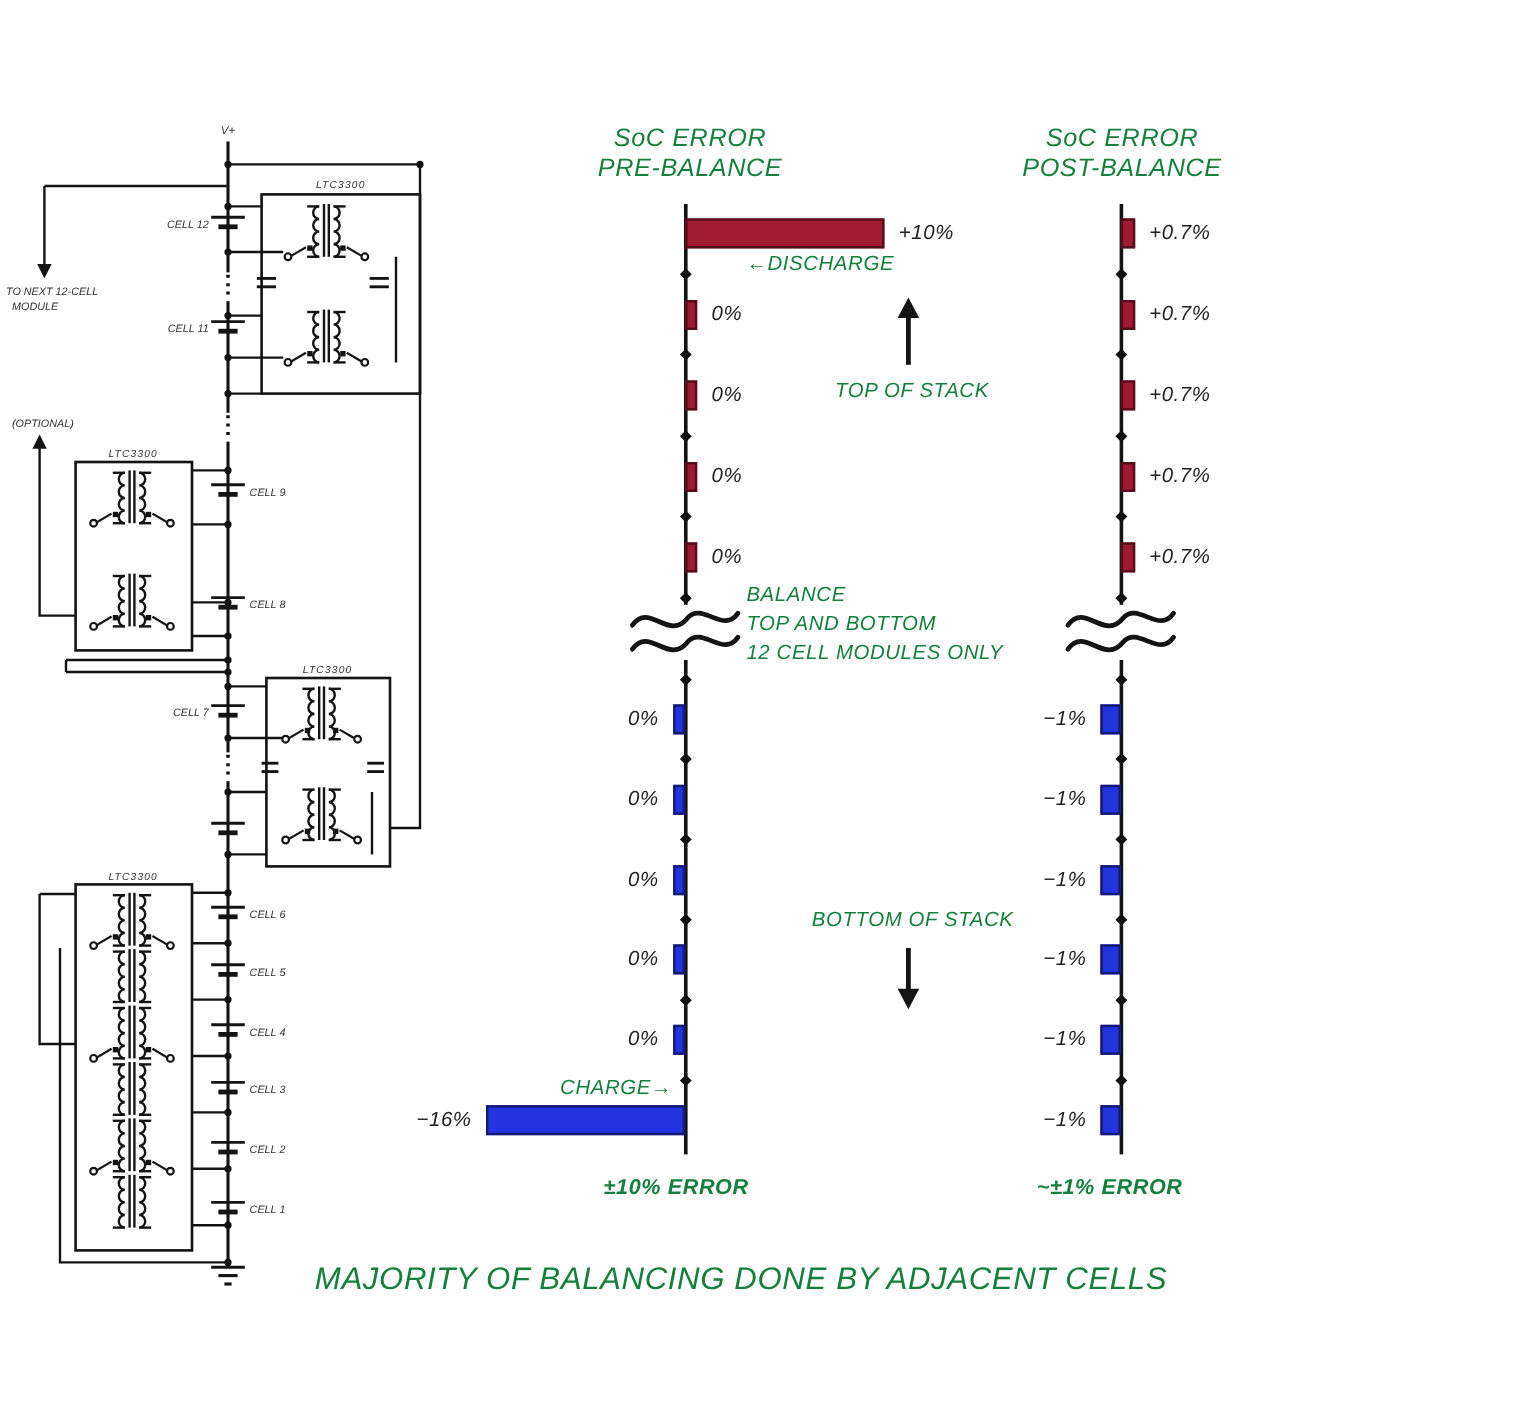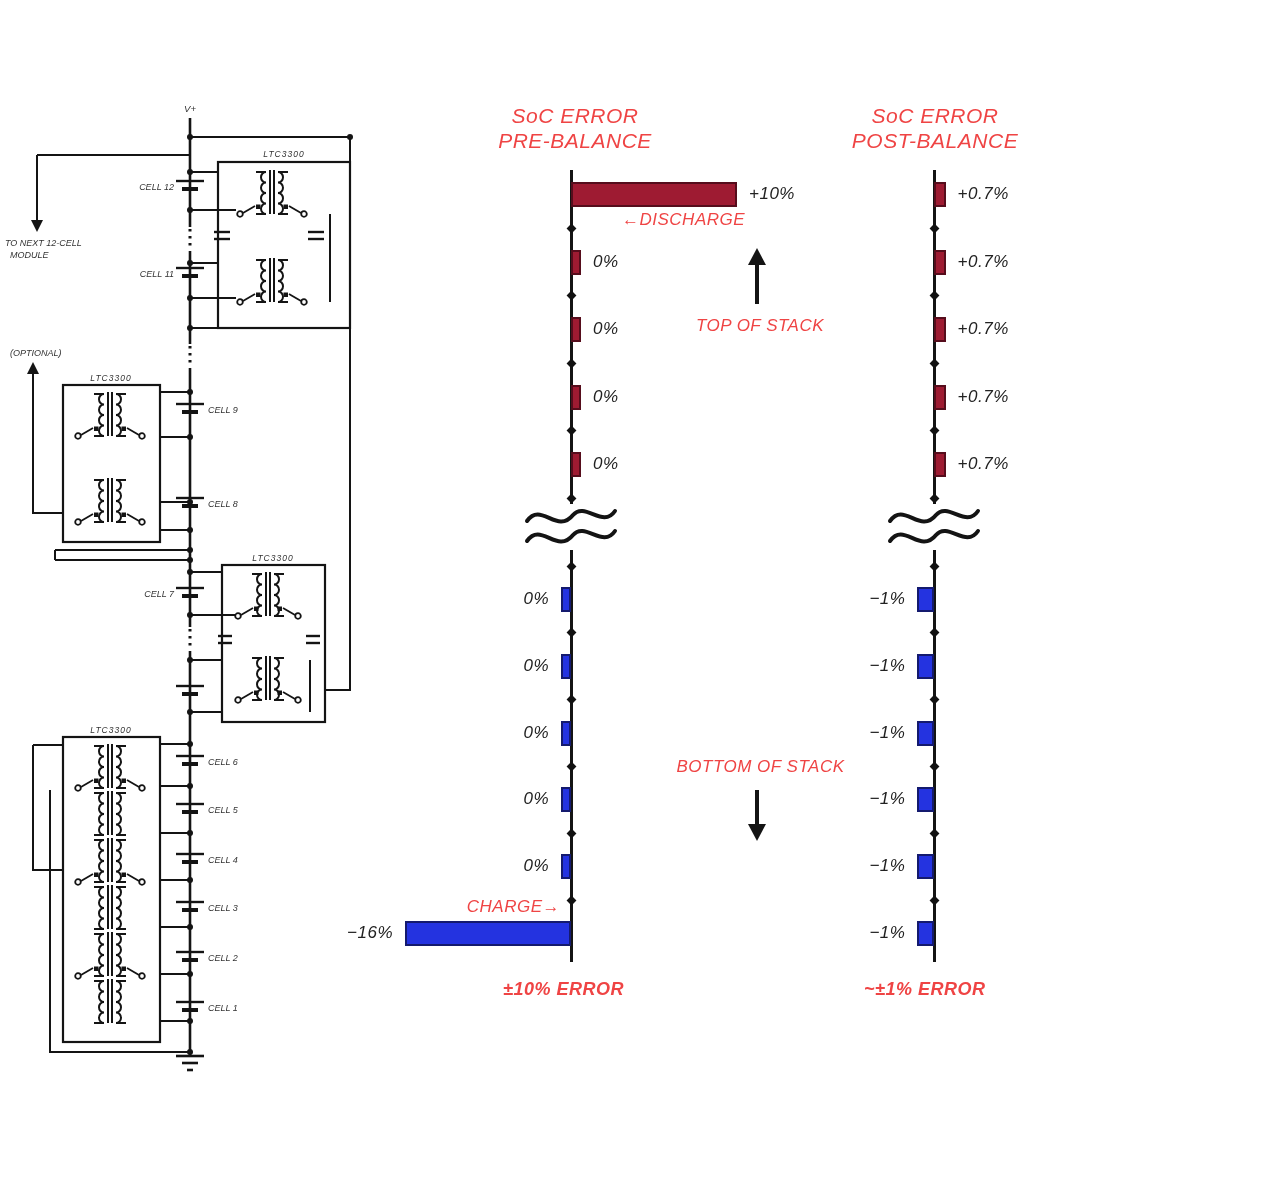--- a/index.html
+++ b/index.html
@@ -1,21 +1,21 @@
 <!DOCTYPE html>
 <html><head>
 <meta charset="utf-8">
 <style>
   html,body{margin:0;padding:0;background:#ffffff;}
   #stage{
     position:relative;width:1280px;height:1190px;background:#ffffff;overflow:hidden;
     font-family:"Liberation Sans",sans-serif;color:#1c1c1c;
   }
   .abs{position:absolute;}
-  .ann{position:absolute;font-style:italic;color:#ef4444;white-space:nowrap;}
+  .ann{position:absolute;font-style:italic;color:#15803d;white-space:nowrap;}
   .pct{position:absolute;font-style:italic;font-size:17px;letter-spacing:.5px;color:#222;white-space:nowrap;}
   .chart-title{font-style:italic;font-size:21px;line-height:25px;text-align:center;letter-spacing:.5px;}
   .note{font-size:17px;letter-spacing:.5px;}
   .err{font-size:18px;letter-spacing:.5px;font-weight:bold;}
   .footer-title{font-size:26px;letter-spacing:.5px;text-align:center;}
   .arrow-shaft{position:absolute;width:3.5px;background:#141414;}
   .tri-up{position:absolute;width:0;height:0;border-left:9px solid transparent;border-right:9px solid transparent;border-bottom:17px solid #141414;}
   .tri-down{position:absolute;width:0;height:0;border-left:9px solid transparent;border-right:9px solid transparent;border-top:17px solid #141414;}
   svg text{font-family:"Liberation Sans",sans-serif;font-style:italic;fill:#333;}
 </style>
@@ -328,22 +328,28 @@
     <div>POST-BALANCE</div>
   </div>
 
   <div class="ann note" style="left:585px;top:210px;margin-left:37px;">←DISCHARGE</div>
   <div class="ann note" style="left:380px;top:897px;width:180px;text-align:right;">CHARGE→</div>
 
   <div class="tri-up" style="left:748px;top:248px;"></div>
   <div class="arrow-shaft" style="left:755px;top:264px;height:40px;"></div>
   <div class="ann note" style="left:660px;top:316px;width:200px;text-align:center;">TOP OF STACK</div>
 
+  <div class="ann note" style="left:622px;top:484px;line-height:24px;">
+    <div>BALANCE</div>
+    <div>TOP AND BOTTOM</div>
+    <div>12 CELL MODULES ONLY</div>
+  </div>
 
   <div class="ann note" style="left:658px;top:757px;width:205px;text-align:center;">BOTTOM OF STACK</div>
   <div class="arrow-shaft" style="left:755px;top:790px;height:36px;"></div>
   <div class="tri-down" style="left:748px;top:824px;"></div>
 
   <div class="ann err" style="left:503px;top:979px;">±10% ERROR</div>
   <div class="ann err" style="left:864px;top:979px;">~±1% ERROR</div>
 
+  <div class="ann footer-title" style="left:0;top:1050px;width:1235px;">MAJORITY OF BALANCING DONE BY ADJACENT CELLS</div>
 
 </div>
 
 </body></html>

